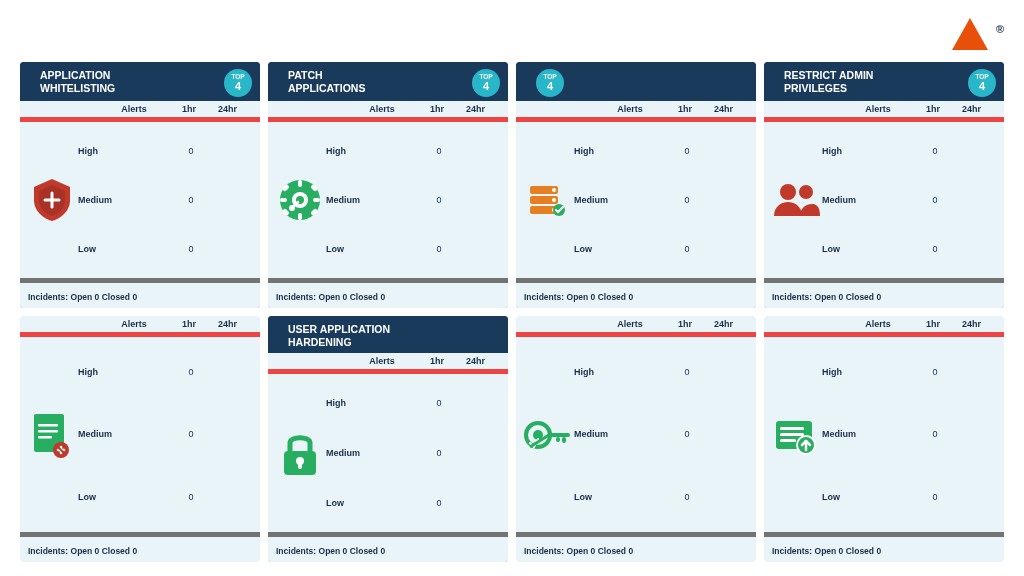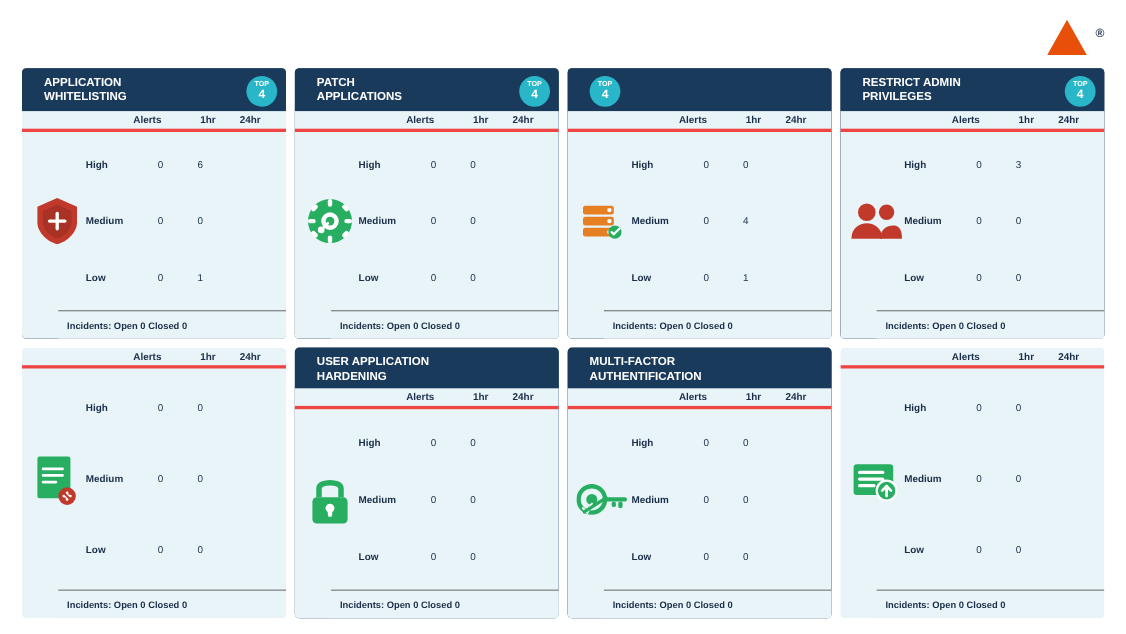--- a/index.html
+++ b/index.html
@@ -114,21 +114,21 @@
     .card-body {
       background: #e8f4f8;
       flex: 1;
       display: flex;
       flex-direction: column;
     }
     .table-header-row {
       display: grid;
       grid-template-columns: 60px 1fr 36px 36px;
       padding: 3px 6px;
-      border-bottom: 3px solid #ef4444;
+      border-bottom: 5px solid #ef4444;
     }
     .table-header-row span {
       font-size: 9px;
       font-weight: 700;
       color: #1a2e4a;
       text-align: left;
     }
     .table-header-row span:first-child { text-align: left; visibility: hidden; }
     .table-header-row .col-alerts { text-align: center; }
 
@@ -148,37 +148,37 @@
     .rows-col {
       flex: 1;
       display: flex;
       flex-direction: column;
       justify-content: space-around;
     }
     .data-row {
       display: grid;
       grid-template-columns: 50px 36px 36px;
       align-items: center;
+      gap: 45px;
     }
     .data-row .level {
       font-size: 9px;
       font-weight: 600;
       color: #1a2e4a;
     }
     .data-row .val {
       font-size: 9px;
       color: #1a2e4a;
       text-align: center;
     }
 
     .card-footer {
       background: #e8f4f8;
       padding: 3px 8px 4px 8px;
-      border-top: 1px solid #737373;
-      margin-left: 33px;
+      border-top: 5px solid #737373;
     }
     .card-footer span {
       font-size: 8.5px;
       font-weight: 700;
       color: #1a2e4a;
     }
   </style>
 </head>
 <body>
 
@@ -513,24 +513,20 @@
 
         </div>
       </div>
       <div class="card-footer">
         <span>Incidents: </span>
         <span>Open 0  Closed 0</span>
       </div>
     </div>
   </div>
       <div class="card">
-    <div class="card-header">
-      <div class="card-title">MULTI-FACTOR<br>AUTHENTIFICATION</div>
-
-    </div>
     <div class="card-body">
       <div class="table-header-row">
         <span></span>
         <span class="col-alerts">Alerts</span>
         <span>1hr</span>
         <span>24hr</span>
       </div>
       <div class="table-content">
         <div class="icon-col">
           <svg viewBox="0 0 48 40" width="48" height="40">

